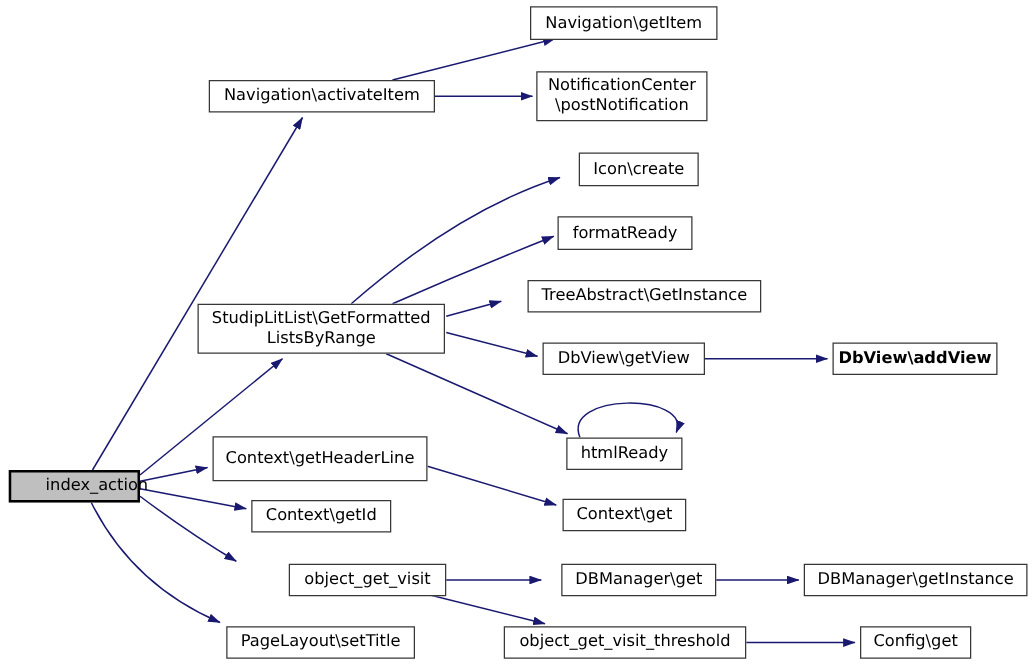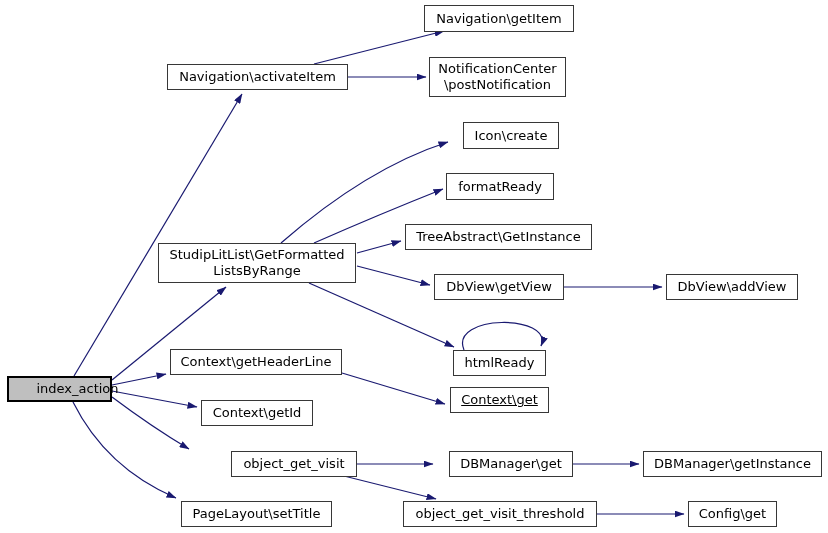--- a/index.html
+++ b/index.html
@@ -78,36 +78,36 @@
 
   <div class="node" style="left:429px;top:57px;width:137px;height:40px;">
     <span>NotificationCenter</span>
     <span>\postNotification</span>
   </div>
 
   <div class="node" style="left:452px;top:122px;width:96px;height:27px;margin-left:11px;">Icon\create</div>
 
   <div class="node" style="left:446px;top:173px;width:108px;height:27px;">formatReady</div>
 
-  <div class="node" style="left:405px;top:224px;width:187px;height:26px;">TreeAbstract\GetInstance</div>
+  <div class="node" style="left:422px;top:224px;width:187px;height:26px;">TreeAbstract\GetInstance</div>
 
   <div class="node" style="left:158px;top:243px;width:198px;height:40px;">
     <span>StudipLitList\GetFormatted</span>
     <span>ListsByRange</span>
   </div>
 
   <div class="node" style="left:434px;top:274px;width:130px;height:26px;text-align:center;">DbView\getView</div>
 
-  <div class="node" style="left:666px;top:274px;width:132px;height:26px;">DbView\addView</div>
+  <div class="node" style="left:666px;top:274px;width:132px;height:26px;font-weight:bold;">DbView\addView</div>
 
   <div class="node" style="left:453px;top:350px;width:93px;height:26px;">htmlReady</div>
 
-  <div class="node" style="left:170px;top:349px;width:172px;height:26px;">Context\getHeaderLine</div>
+  <div class="node" style="left:170px;top:349px;width:172px;height:36px;">Context\getHeaderLine</div>
 
-  <div class="node" style="left:450px;top:387px;width:99px;height:26px;text-decoration:underline;">Context\get</div>
+  <div class="node" style="left:450px;top:399px;width:99px;height:26px;">Context\get</div>
 
   <div class="node highlight" style="left:7px;top:376px;width:105px;height:26px;padding-left:36px;">index_action</div>
 
   <div class="node" style="left:201px;top:400px;width:112px;height:26px;">Context\getId</div>
 
   <div class="node" style="left:194px;top:451px;width:126px;height:26px;margin-left:37px;">object_get_visit</div>
 
   <div class="node" style="left:449px;top:451px;width:124px;height:26px;">DBManager\get</div>
 
   <div class="node" style="left:643px;top:451px;width:179px;height:26px;">DBManager\getInstance</div>

